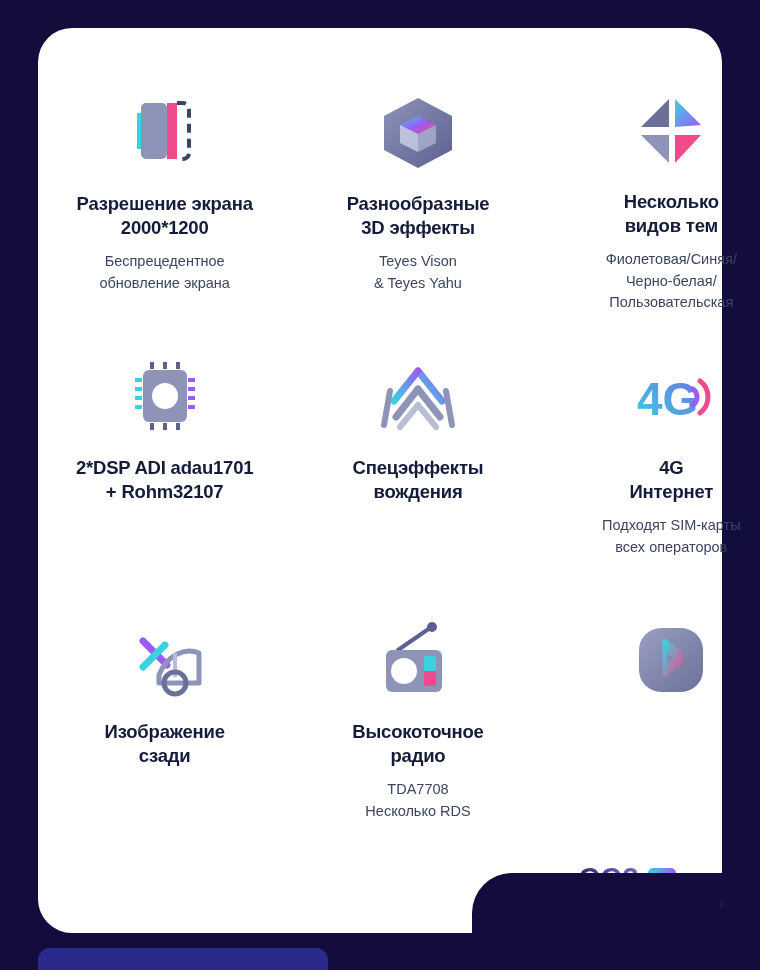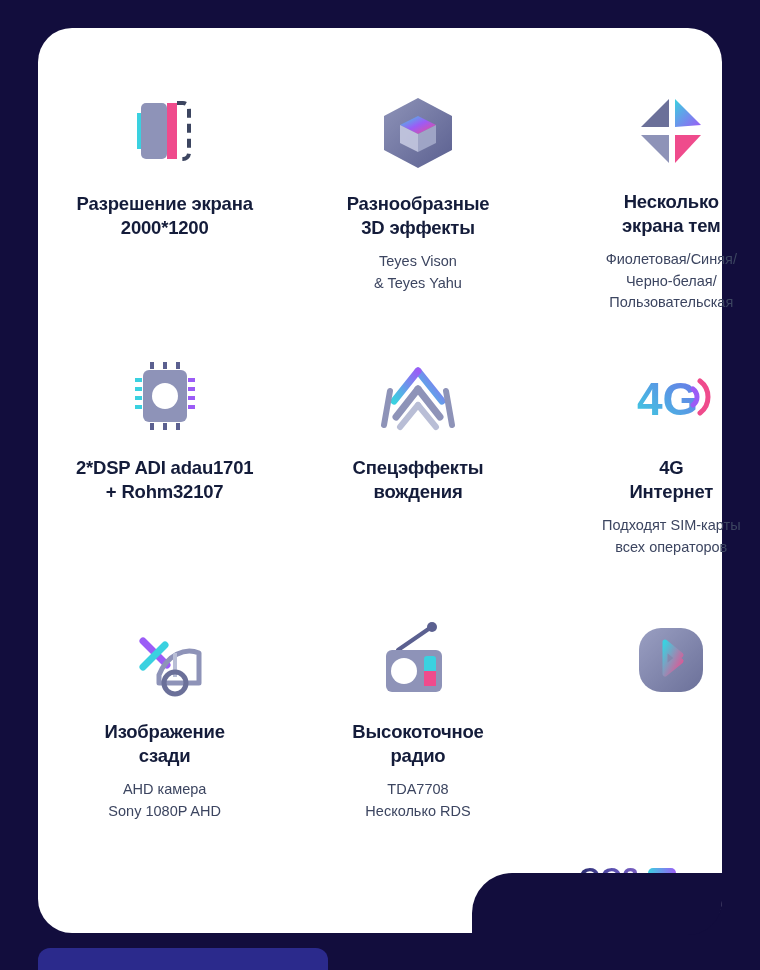--- a/index.html
+++ b/index.html
@@ -126,20 +126,22 @@
         <div class="iconwrap">
           <svg width="84" height="74" viewBox="0 0 84 74">
             <rect x="18" y="8" width="26" height="56" rx="5" fill="#8e93b8"></rect>
             <rect x="44" y="8" width="10" height="56" fill="#ef4b8c"></rect>
             <path d="M54 8 h6 a6 6 0 0 1 6 6 v44 a6 6 0 0 1 -6 6 h-6" fill="none" stroke="#3c4560" stroke-width="4" stroke-dasharray="9 6"></path>
             <rect x="14" y="18" width="4" height="36" fill="#3ad1e0"></rect>
           </svg>
         </div>
         <div class="title">Разрешение экрана
 2000*1200</div>
+        <div class="desc">Беспрецедентное
+обновление экрана</div>
       </div>
 
       <div class="cell">
         <div class="iconwrap">
           <svg width="84" height="80" viewBox="0 0 84 80">
             <defs>
               <linearGradient id="g3d" x1="0" y1="0" x2="1" y2="1">
                 <stop offset="0" stop-color="#8e93b8"></stop>
                 <stop offset="1" stop-color="#5b6090"></stop>
               </linearGradient>
@@ -170,21 +172,21 @@
                 <stop offset="1" stop-color="#9b5cf6"></stop>
               </linearGradient>
             </defs>
             <path d="M40 8 L40 36 L12 36 Z" fill="#6b7099"></path>
             <path d="M40 44 L40 72 L12 44 Z" fill="#8e93b8"></path>
             <path d="M46 8 L72 34 L46 36 Z" fill="url(#gth)"></path>
             <path d="M46 44 L72 44 L46 72 Z" fill="#ef4b8c"></path>
           </svg>
         </div>
         <div class="title">Несколько
-экрана тем</div>
+видов тем</div>
         <div class="desc">Фиолетовая/Синяя/
 Черно-белая/
 Пользовательская</div>
       </div>
 
       <div class="cell">
         <div class="iconwrap">
           <svg width="84" height="80" viewBox="0 0 84 80">
             <rect x="20" y="14" width="44" height="52" rx="6" fill="#8e93b8"></rect>
             <circle cx="42" cy="40" r="13" fill="#ffffff"></circle>
@@ -262,22 +264,20 @@
           <svg width="100" height="78" viewBox="0 0 100 78">
             <path d="M28 20 L52 44" stroke="#9b5cf6" stroke-width="7" fill="none" stroke-linecap="round"></path>
             <path d="M28 46 L50 24" stroke="#3ad1e0" stroke-width="7" fill="none" stroke-linecap="round"></path>
             <path d="M44 54 C52 34, 70 26, 84 32 L84 62 L44 62 Z" fill="none" stroke="#8e93b8" stroke-width="5" stroke-linejoin="round"></path>
             <path d="M60 32 L60 56" stroke="#b9bed6" stroke-width="4"></path>
             <circle cx="60" cy="62" r="11" fill="none" stroke="#6b7099" stroke-width="5"></circle>
           </svg>
         </div>
         <div class="title">Изображение
 сзади</div>
-        <div class="desc">AHD камера
-Sony 1080P AHD</div>
       </div>
 
       <div class="cell">
         <div class="iconwrap">
           <svg width="92" height="80" viewBox="0 0 92 80">
             <path d="M26 30 L58 8" stroke="#5b6090" stroke-width="4" stroke-linecap="round"></path>
             <circle cx="60" cy="7" r="5" fill="#5b6090"></circle>
             <rect x="14" y="30" width="56" height="42" rx="6" fill="#8e93b8"></rect>
             <circle cx="32" cy="51" r="13" fill="#ffffff"></circle>
             <rect x="52" y="36" width="12" height="30" rx="3" fill="#3ad1e0"></rect>

